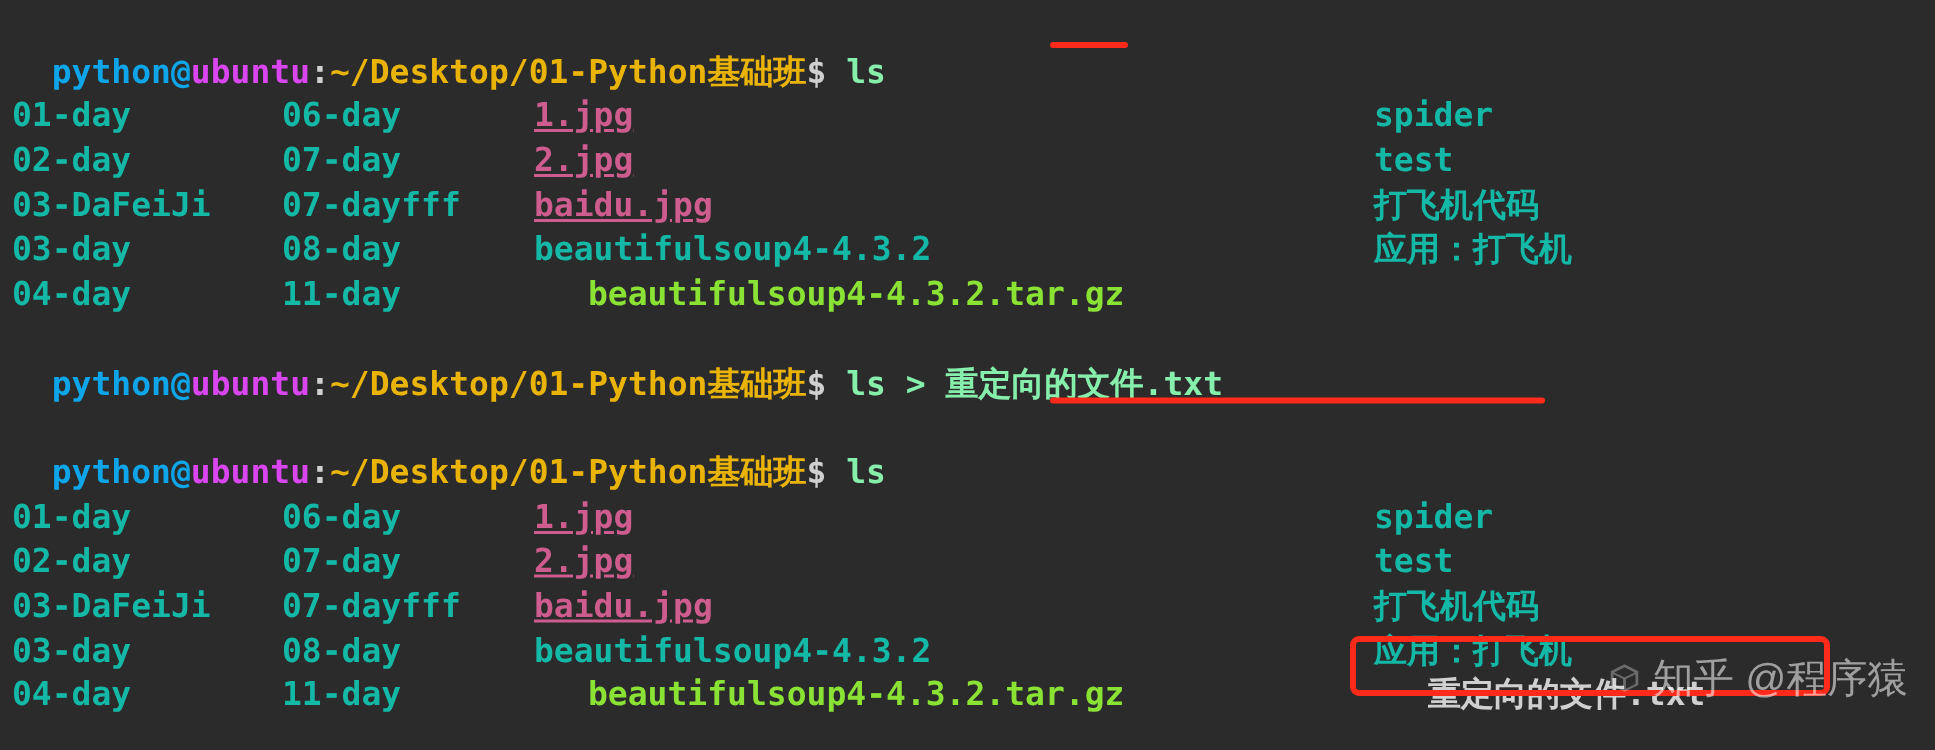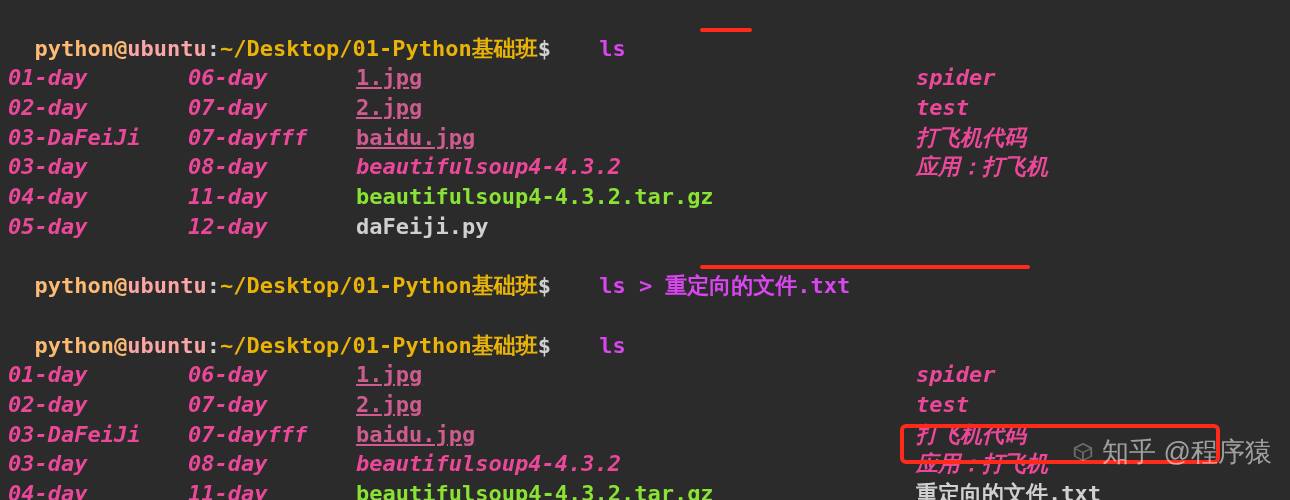--- a/index.html
+++ b/index.html
@@ -10,29 +10,29 @@
     font-weight: bold;
     line-height: 1.35;
     color: #d0d0d0;
     width: 1290px;
     height: 500px;
     overflow: hidden;
     padding: 4px 8px;
     position: relative;
   }
   .line { white-space: pre; }
-  .user { color: #fdba74; }
-  .host { color: #fca5a5; }
+  .user { color: #0ea5e9; }
+  .host { color: #d946ef; }
   .colon { color: #d0d0d0; }
   .path { color: #eab308; }
   .dollar { color: #d0d0d0; }
-  .cmd { color: #d946ef; margin-left: 35px; }
-  .dir { color: #ec4899; font-style: italic; }
+  .cmd { color: #86efac; }
+  .dir { color: #14b8a6; }
   .img { color: #ce5c8f; text-decoration: underline; }
-  .exe { color: #8ae234; }
+  .exe { color: #8ae234; margin-left: 36px; }
   .plain { color: #d0d0d0; }
   .ls-row { display: flex; }
   .col1 { width: 180px; flex-shrink: 0; }
   .col2 { width: 168px; flex-shrink: 0; }
   .col3 { width: 560px; flex-shrink: 0; }
   .col4 { flex-shrink: 0; text-align: center; }
   .underline-red {
     position: absolute;
     height: 4px;
     background: #ff2a1a;
@@ -88,26 +88,20 @@
     <span class="col2 dir">08-day</span>
     <span class="col3 dir">beautifulsoup4-4.3.2</span>
     <span class="col4 dir">应用：打飞机</span>
   </div>
   <div class="ls-row">
     <span class="col1 dir">04-day</span>
     <span class="col2 dir">11-day</span>
     <span class="col3 exe">beautifulsoup4-4.3.2.tar.gz</span>
     <span class="col4 plain"></span>
   </div>
-  <div class="ls-row">
-    <span class="col1 dir">05-day</span>
-    <span class="col2 dir">12-day</span>
-    <span class="col3 plain">daFeiji.py</span>
-    <span class="col4 plain"></span>
-  </div>
 </div>
 
 <div class="line">
   <span class="user">python</span><span class="user">@</span><span class="host">ubuntu</span><span class="colon">:</span><span class="path">~/Desktop/01-Python基础班</span><span class="dollar">$ </span><span class="cmd">ls &gt; 重定向的文件.txt</span>
 </div>
 
 <div class="line">
   <span class="user">python</span><span class="user">@</span><span class="host">ubuntu</span><span class="colon">:</span><span class="path">~/Desktop/01-Python基础班</span><span class="dollar">$ </span><span class="cmd">ls</span>
 </div>
 

